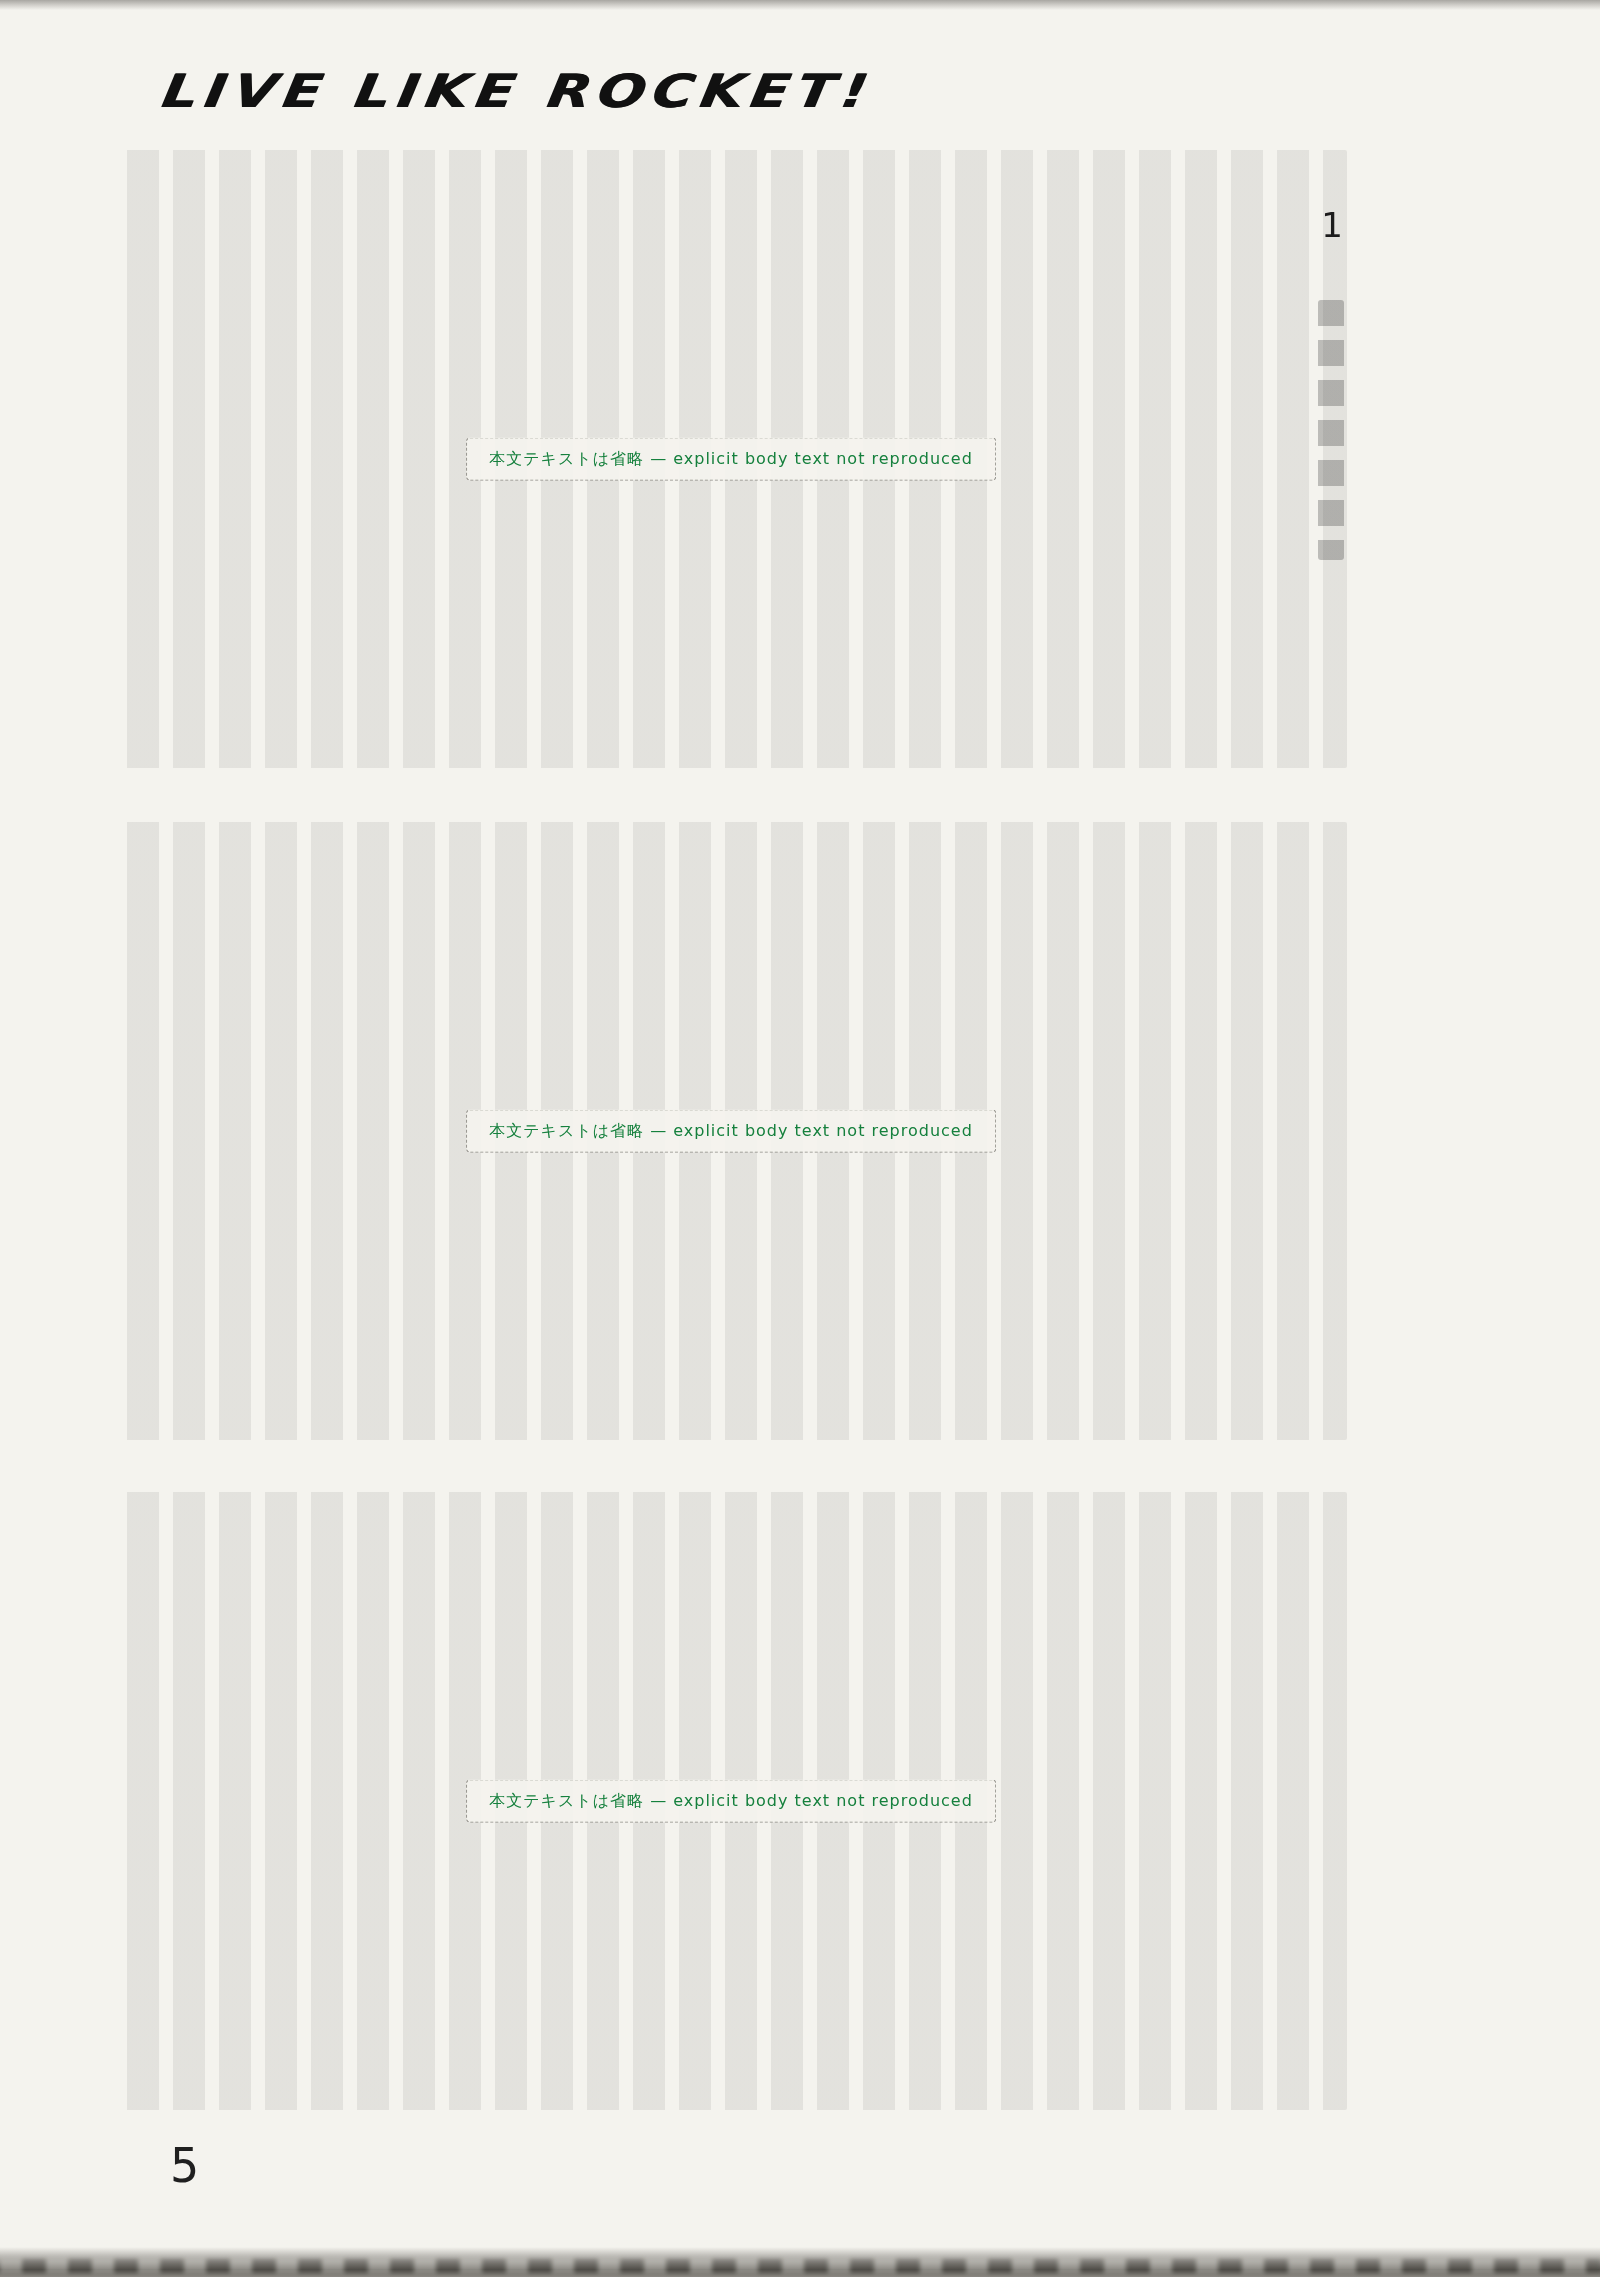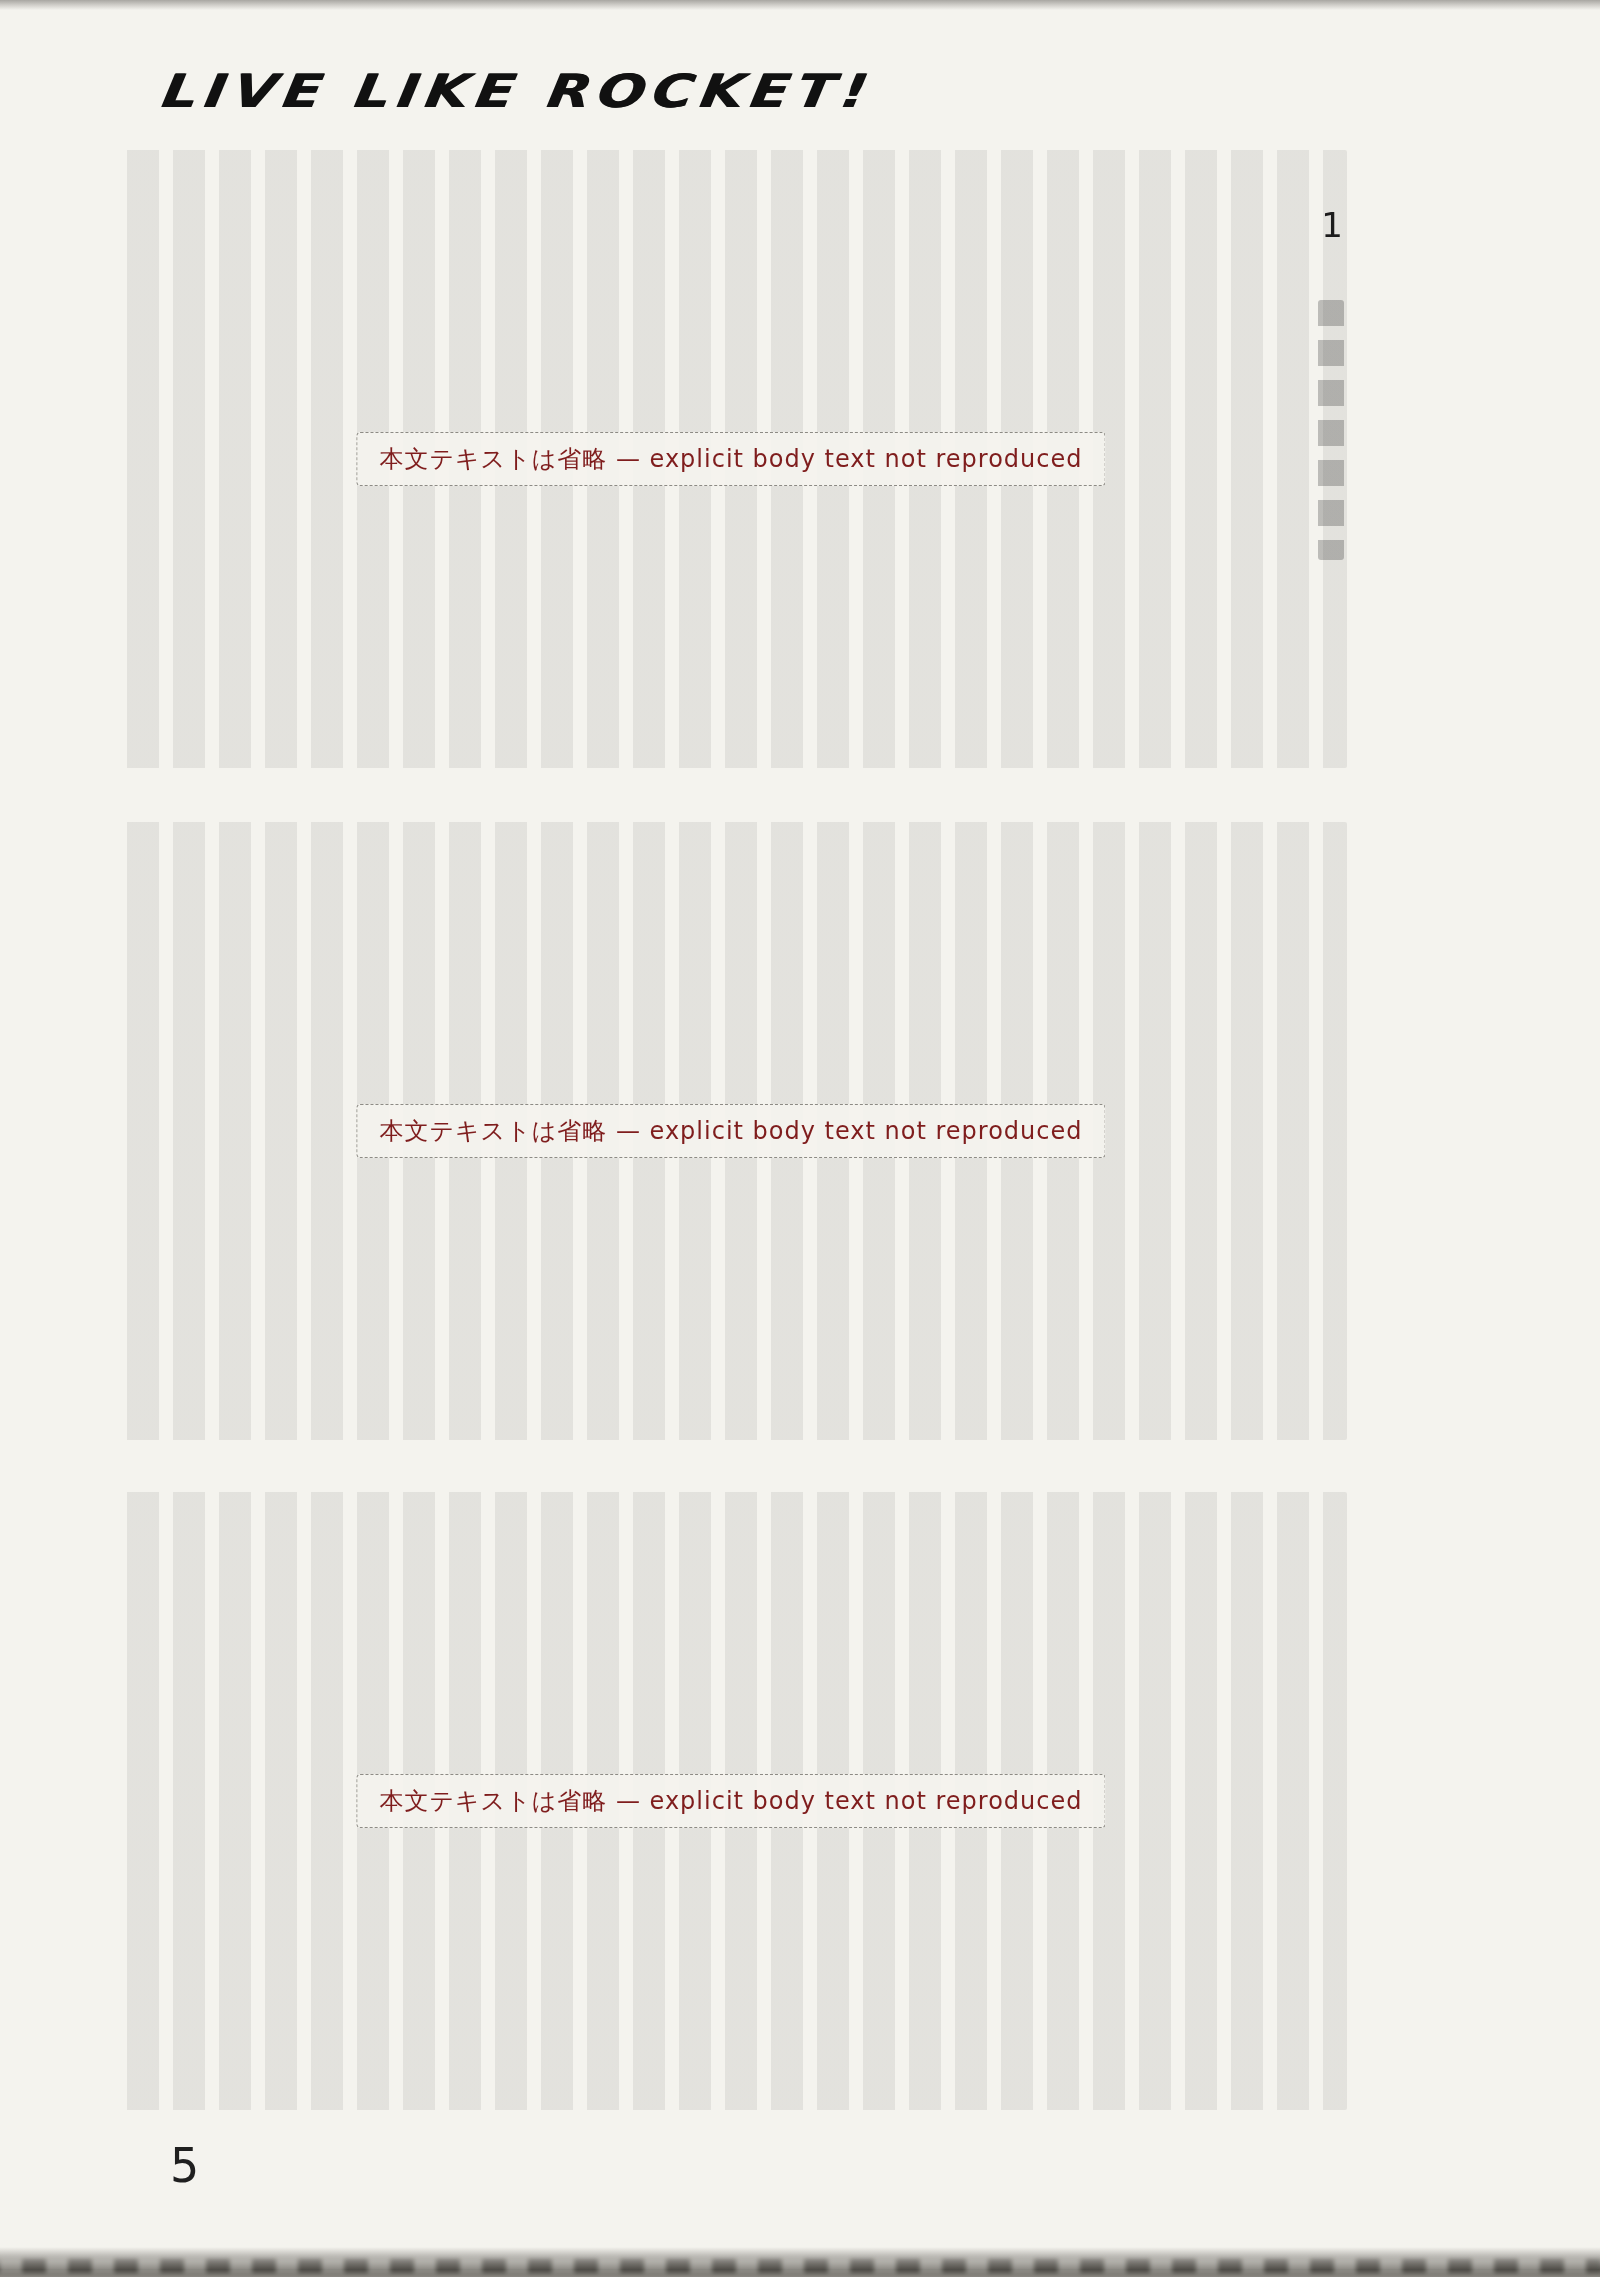--- a/index.html
+++ b/index.html
@@ -52,22 +52,22 @@
     border-radius: 2px;
   }
   .band-1 { top: 150px; }
   .band-2 { top: 822px; }
   .band-3 { top: 1492px; }
   .redact-chip {
     position: absolute; left: 50%; top: 50%;
     transform: translate(-50%, -50%);
     background: rgba(244, 243, 238, 0.92);
     border: 1px dashed #8d8b85;
-    color: #7f1d1d;
-    font-size: 24px; letter-spacing: 1px;
+    color: #15803d;
+    font-size: 16px; letter-spacing: 1px;
     padding: 10px 22px; white-space: nowrap;
     border-radius: 4px;
   }
   
   .chapter-marker {
     position: absolute; top: 205px; left: 1312px;
     writing-mode: vertical-rl; text-orientation: upright;
     font-size: 34px; font-weight: 500; color: #1a1a1a;
     letter-spacing: 10px;
   }

